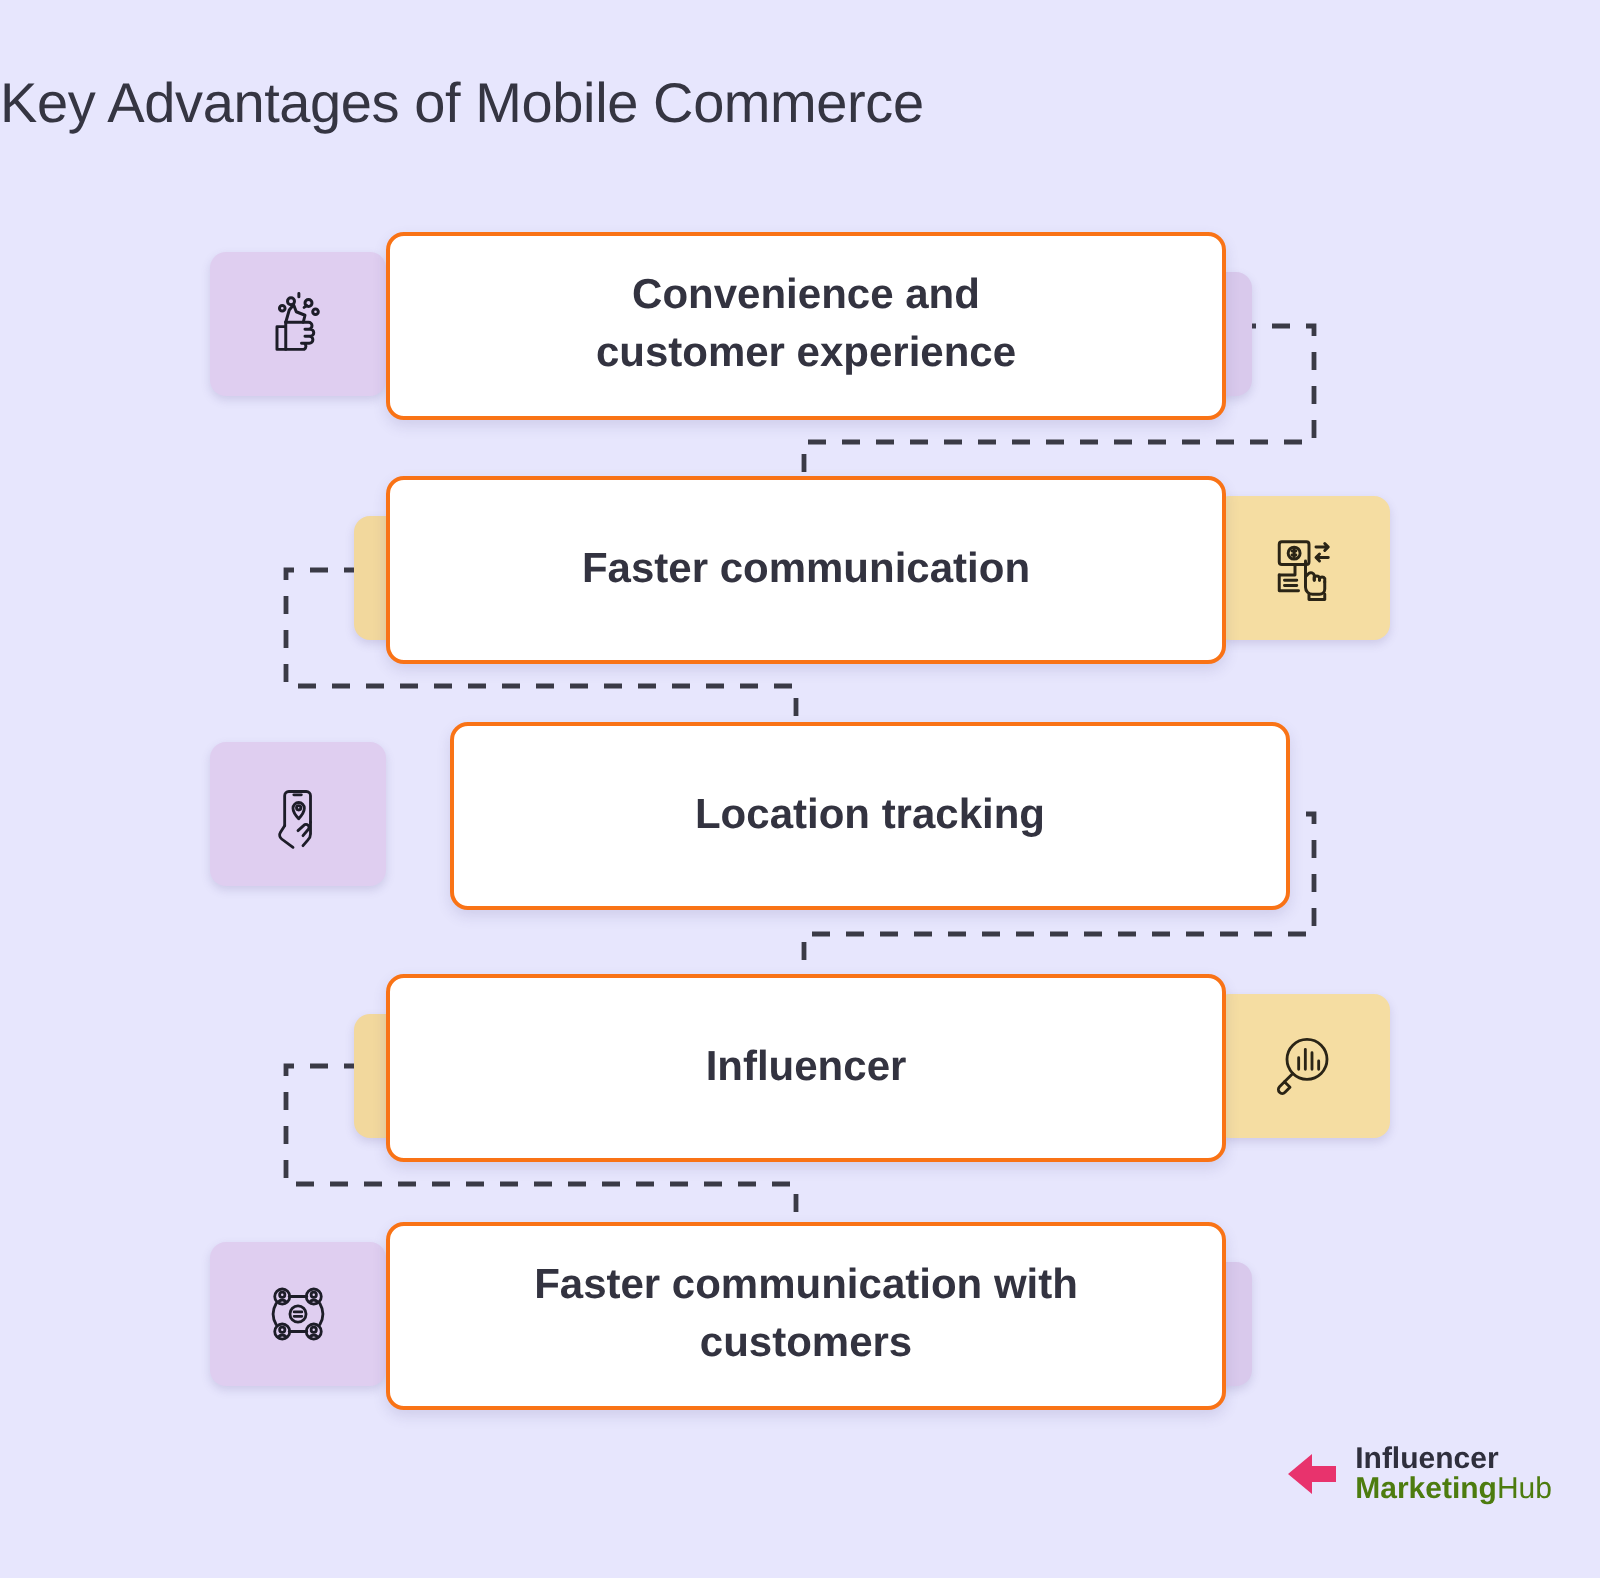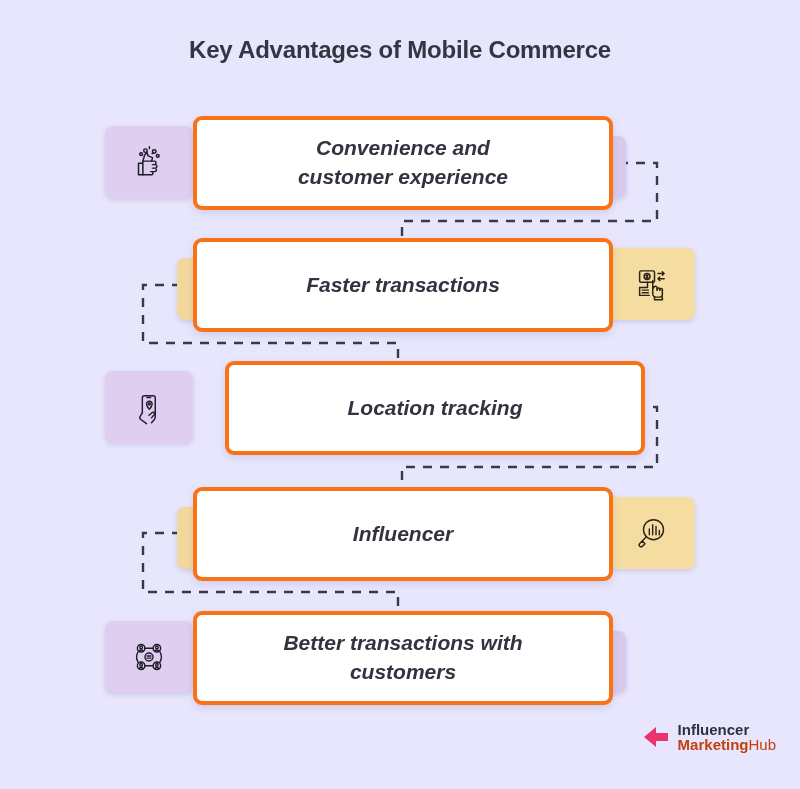--- a/index.html
+++ b/index.html
@@ -7,22 +7,21 @@
     width:800px;height:789px;
     background:#e7e6fd;
     font-family:"Liberation Sans", sans-serif;
     overflow:hidden;
     position:relative;
   }
   #stage{position:relative;width:800px;height:789px;}
 
   .title{
     position:absolute;top:36px;left:0;width:800px;
-    text-align:center;
-    font-size:24px;font-weight:bold;
+    font-size:28px;font-weight:normal;
     color:#353542;
     letter-spacing:-0.2px;
   }
 
   
   #connectors{position:absolute;inset:0;z-index:1;pointer-events:none;}
 
   
   .row{position:absolute;left:0;width:800px;z-index:2;}
 
@@ -48,27 +47,26 @@
     z-index:1;
   }
   .stub.purple{background:#d9c9ec;}
   .stub.yellow{background:#f2d89d;}
 
   
   .card{
     position:absolute;
     left:193px;width:420px;height:94px;
     background:#fff;
-    border:4px solid #f97316;
+    border:2px solid #f97316;
     border-radius:9px;
     box-shadow:0 3px 7px rgba(90,80,140,.16);
     display:flex;align-items:center;justify-content:center;
     z-index:3;
     box-sizing:border-box;
-    font-style:italic;
   }
   .card-text{
     text-align:center;
     font-size:21px;
     font-weight:600;
     color:#333340;
     line-height:1.38;
     padding:0 16px;
     white-space:pre-line;
   }
@@ -78,21 +76,21 @@
   
   .logo{
     position:absolute;
     right:24px;bottom:36px;
     display:flex;align-items:center;gap:7px;
     z-index:4;
   }
   .logo-mark{width:28px;height:26px;flex:0 0 auto;}
   .logo-text{line-height:1.05;}
   .logo-l1{font-size:15px;font-weight:bold;color:#2f2f3d;display:block;}
-  .logo-l2{font-size:15px;color:#c2410c;display:block;}
+  .logo-l2{font-size:15px;color:#4d7c0f;display:block;}
   .logo-l2 b{font-weight:bold;}
 </style>
 </head>
 <body>
 
 <div id="stage">
 
   <div class="title">Key Advantages of Mobile Commerce</div>
 
   <svg id="connectors" width="800" height="789" viewBox="0 0 800 789" fill="none">
@@ -145,21 +143,21 @@
           <path d="M14 31 h7 M14 34 h7"></path>
           <path d="M26 20 v9 l2-2 a2 2 0 0 1 3 1 v3"></path>
           <path d="M31 31 v-1.5 a1.7 1.7 0 0 1 3 0 V31"></path>
           <path d="M34 31 v-1 a1.7 1.7 0 0 1 3 0 V32"></path>
           <path d="M26 29 v6 a4 4 0 0 0 4 4 h4 a3 3 0 0 0 3-3 v-4"></path>
           <path d="M28 39 v3 h9 v-3"></path>
         </svg>
       </span>
     </div>
     <div class="card" style="top:-10px;">
-      <div class="card-text">Faster transactions</div>
+      <div class="card-text">Faster communication</div>
     </div>
   </div>
 
   <div class="row" style="top:371px;">
     <div class="stub purple" style="left:592px;top:10px;"></div>
     <div class="tab purple" style="left:105px;top:0;">
       <span class="icon">
         <svg width="40" height="40" viewBox="0 0 48 48" stroke="#1d1d28" stroke-width="1.7" fill="none" stroke-linecap="round" stroke-linejoin="round">
           <path d="M16 31 V13 a2.5 2.5 0 0 1 2.5-2.5 H29 a2.5 2.5 0 0 1 2.5 2.5 v16"></path>
           <path d="M21.5 12.5 h4.5"></path>
@@ -213,21 +211,21 @@
           <circle cx="24" cy="24" r="4.6"></circle>
           <path d="M21.8 22.8 h4.4 M21.8 25.3 h4.4"></path>
           <path d="M19 14 h10"></path>
           <path d="M19 34 h10"></path>
           <path d="M11.5 18 a12 12 0 0 0 0 12"></path>
           <path d="M36.5 18 a12 12 0 0 1 0 12"></path>
         </svg>
       </span>
     </div>
     <div class="card" style="top:-10px;">
-      <div class="card-text">Better transactions with
+      <div class="card-text">Faster communication with
 customers</div>
     </div>
   </div>
 
   <div class="logo">
     <svg class="logo-mark" viewBox="0 0 28 26">
       <path d="M1 13 L13 3 L13 9 L25 9 L25 17 L13 17 L13 23 Z" fill="#e8336d"></path>
     </svg>
     <div class="logo-text">
       <span class="logo-l1">Influencer</span>

